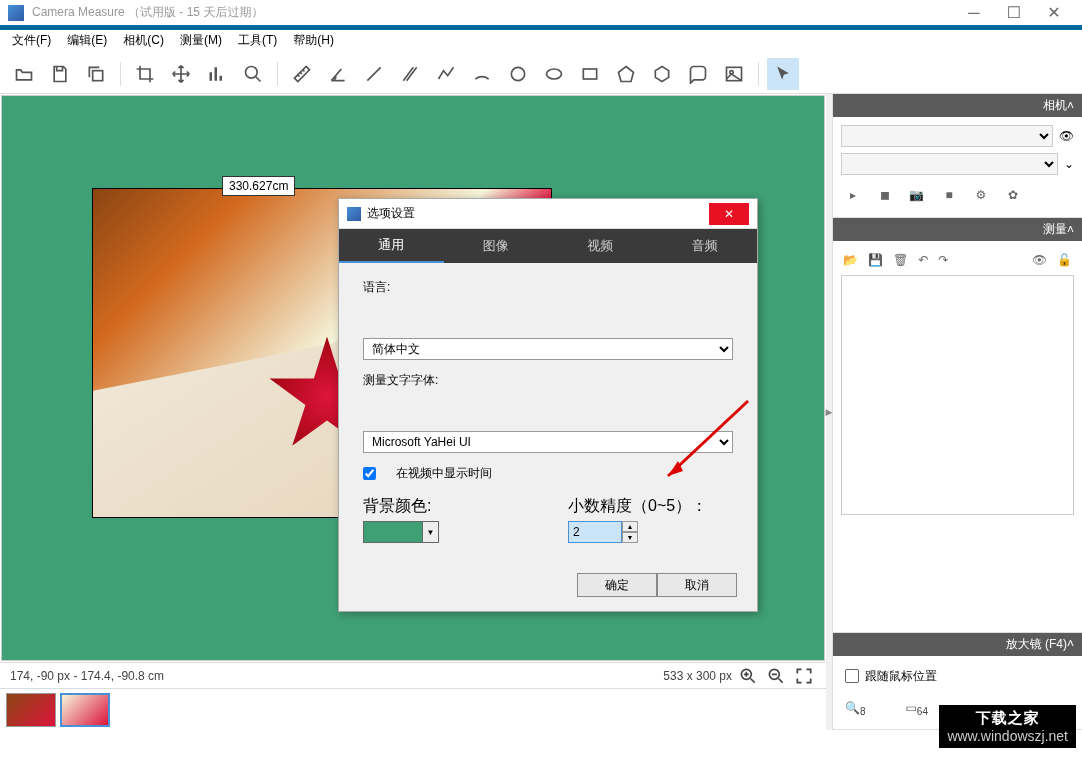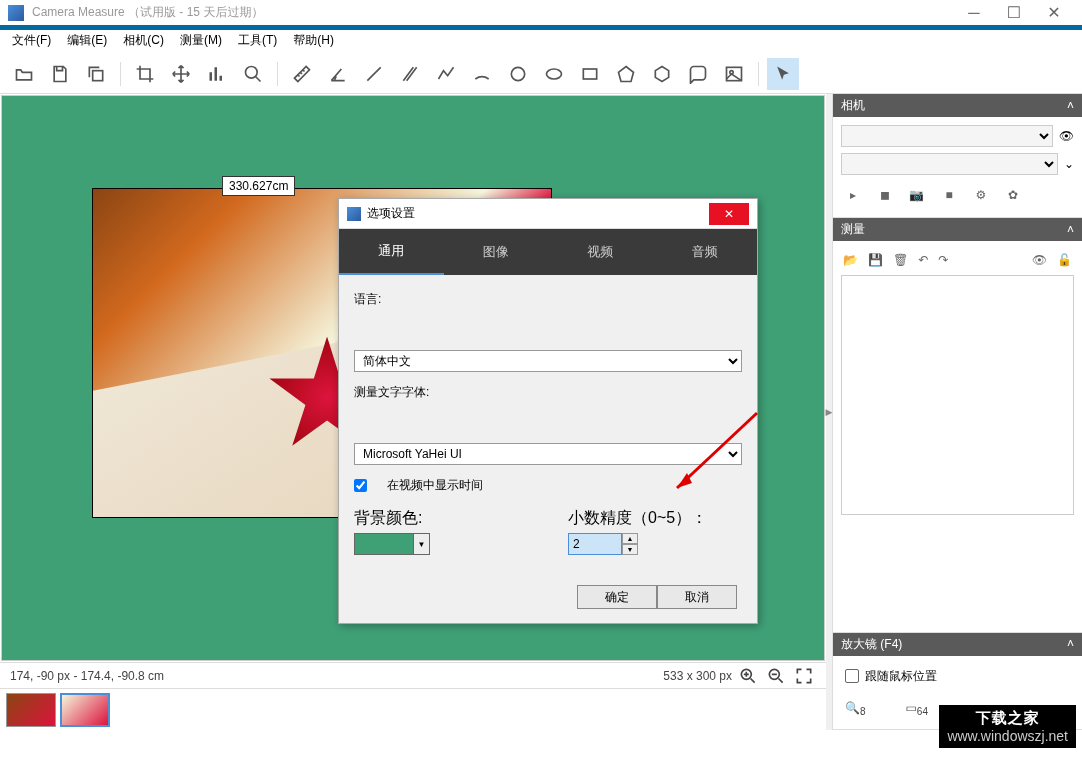--- a/index.html
+++ b/index.html
@@ -30,44 +30,44 @@
 .statusbar .spacer { flex: 1; }
 .statusbar .sicon { width: 24px; height: 24px; display:flex; align-items:center; justify-content:center; margin-left:4px; cursor:pointer; }
 
 .thumbbar { height: 42px; background: #fff; border-top: 1px solid #ddd; display: flex; align-items: center; padding: 2px 6px; gap: 4px; }
 .thumb { width: 50px; height: 34px; border: 1px solid #999; background: linear-gradient(135deg,#8b4513,#dc143c); }
 .thumb.sel { border: 2px solid #4a90d9; background: linear-gradient(135deg,#f5f5dc,#dc143c); }
 
 .sidepanel { width: 250px; background: #fff; border-left: 1px solid #ddd; display: flex; flex-direction: column; position: relative; }
 .splitter { width: 6px; background: #f0f0f0; display:flex; align-items:center; justify-content:center; color:#888; font-size:9px; cursor:col-resize; }
 .panel-section { border-bottom: 1px solid #ddd; }
-.panel-header { background: #5a5a5a; color: #fff; font-size: 12px; padding: 3px 8px; display: flex; justify-content: space-between; align-items: center; }
+.panel-header { background: #5a5a5a; color: #fff; font-size: 12px; padding: 3px 8px; display: flex; justify-content: flex-end; align-items: center; }
 .panel-body { padding: 8px; font-size: 12px; }
 .cam-select { display:flex; gap:6px; align-items:center; margin-bottom:6px; }
 .cam-select select { flex:1; height:22px; border:1px solid #ccc; background:#f5f5f5; }
 .cam-icons { display:flex; gap:12px; padding:4px 2px; color:#666; }
 .cam-icons .ci { width:20px; height:20px; display:flex; align-items:center; justify-content:center; cursor:pointer; }
 .meas-icons { display:flex; gap:10px; padding:4px 2px; color:#666; align-items:center; }
 .meas-list { height:240px; border:1px solid #ccc; margin-top:4px; background:#fff; }
 .mag-body { padding: 12px; }
 .mag-check { display:flex; align-items:center; gap:6px; font-size:12px; margin-bottom:16px; }
 .mag-check .cbox { width:14px; height:14px; border:1px solid #666; border-radius:2px; }
 .mag-zoom { display:flex; gap:40px; align-items:center; color:#444; font-size:12px; }
 .mag-zoom .sub { font-size:10px; vertical-align:sub; }
 
 
 .dialog { position: absolute; top: 198px; left: 338px; width: 420px; background: #f0f0f0; border: 1px solid #aaa; box-shadow: 2px 2px 8px rgba(0,0,0,0.3); z-index: 100; }
 .dlg-title { height: 30px; background: #fff; display: flex; align-items: center; padding: 0 8px; border-bottom: 1px solid #ddd; }
 .dlg-title .dlogo { width:14px; height:14px; background: linear-gradient(135deg,#4a90d9,#2c5aa0); margin-right:6px; }
 .dlg-title .dtext { font-size: 12px; flex:1; }
 .dlg-title .dclose { width:40px; height:22px; background:#e81123; color:#fff; display:flex; align-items:center; justify-content:center; font-size:12px; cursor:pointer; }
-.dlg-tabs { display:flex; background:#3a3a3a; height:46px; }
+.dlg-tabs { display:flex; background:#3a3a3a; height:34px; }
 .dlg-tab { flex:1; color:#ccc; font-size:13px; display:flex; align-items:center; justify-content:center; cursor:pointer; }
 .dlg-tab.active { color:#fff; border-bottom:2px solid #4a90d9; }
-.dlg-body { padding: 16px 15px; background:#f0f0f0; }
+.dlg-body { padding: 16px 24px; background:#f0f0f0; }
 .dlg-field { margin-bottom: 12px; font-size:12px; }
 .dlg-field label { display:block; margin-bottom:4px; }
 .dlg-field select, .dlg-field .colorbox { width:100%; height:22px; border:1px solid #999; background:#fff; font-size:12px; padding:0 4px;margin-top:38px; }
 .dlg-check { display:flex; align-items:center; gap:20px; font-size:12px; margin: 10px 0 14px; }
 .dlg-check input { width:13px; height:13px; }
 .dlg-row { display:flex; gap:40px; }
 .dlg-row .col { flex:1; }
 .colorbox-wrap { display:flex; }
 .colorbox { width:60px !important; height:22px; background:#3fa076 !important; border:1px solid #666; }
 .colordrop { width:16px; height:22px; border:1px solid #666; border-left:none; background:#eee; display:flex; align-items:center; justify-content:center; font-size:8px; }

